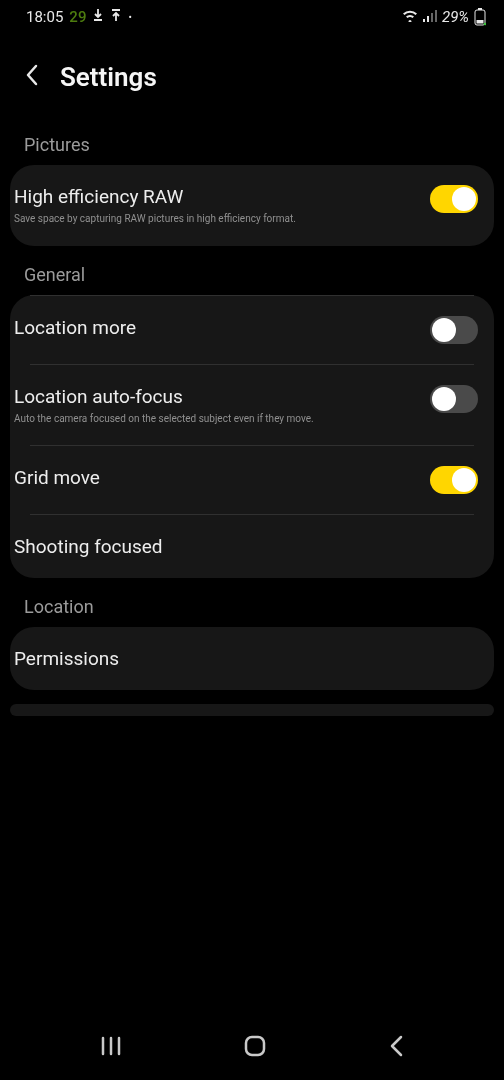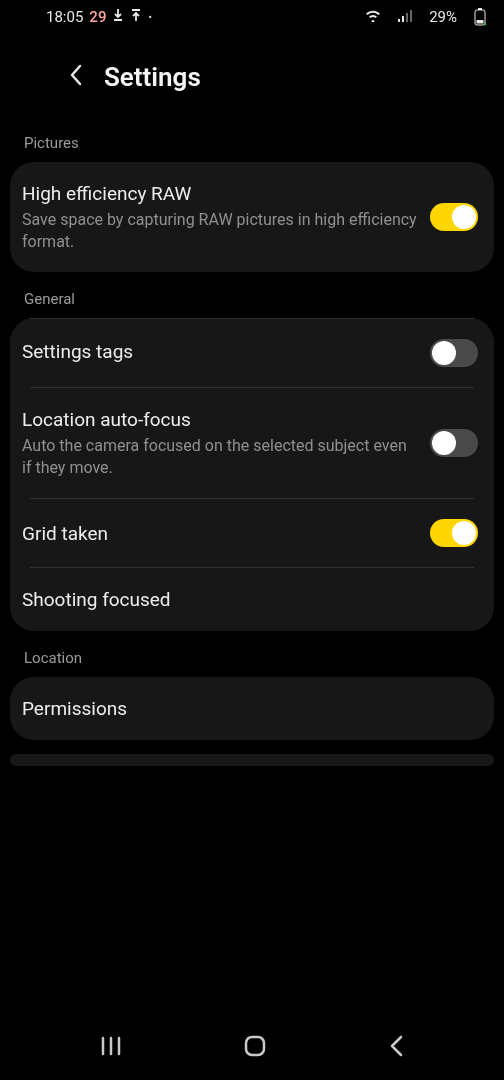--- a/index.html
+++ b/index.html
@@ -17,74 +17,72 @@
       justify-content: space-between;
       align-items: center;
       padding: 8px 18px 6px 26px;
       font-size: 15px;
       color: #e8e8e8;
     }
     .status-left {
       display: flex;
       align-items: center;
       gap: 6px;
-      margin-left: 20px;
     }
     .status-right {
       display: flex;
       align-items: center;
-      gap: 17px;
-    }
-    .notif-count { color: #fca5a5; font-weight: 500; }
+      gap: 5px;
+      font-style: italic;
+    }
+    .notif-count { color: #4d7c0f; font-weight: 500; }
     .header {
       display: flex;
       align-items: center;
       padding: 30px 24px 24px 24px;
-      margin-left: 44px;
     }
     .back-chevron {
       width: 16px;
       height: 24px;
       margin-right: 20px;
     }
     .header-title {
       font-size: 26px;
       font-weight: 600;
       color: #f5f5f5;
     }
     .section-label {
       color: #9b9b9b;
-      font-size: 15px;
+      font-size: 18px;
       padding: 18px 24px 10px 24px;
     }
     .card {
       background: #171717;
       border-radius: 24px;
       margin: 0 10px;
     }
     .row {
       display: flex;
-      align-items: center;
-      padding: 20px 16px 20px 12px;
+      padding: 20px 16px 20px 4px;
       position: relative;
     }
     .row-content {
       flex: 1;
       padding-right: 12px;
     }
     .row-title {
       font-size: 19px;
       color: #ededed;
       margin-bottom: 4px;
     }
     .row-title.solo {
       margin-bottom: 0;
     }
     .row-desc {
-      font-size: 16px;
+      font-size: 10px;
       color: #909090;
       line-height: 1.35;
     }
     .divider {
       height: 1px;
       background: #303030;
       margin: 0 20px;
     }
     .toggle {
       width: 48px;
@@ -188,40 +186,40 @@
         <div class="toggle-knob"></div>
       </div>
   </div>
 </div>
 
 <div class="section-label">General</div>
 <div class="card">
   <div class="divider"></div>
   <div class="row">
     <div class="row-content">
-      <div class="row-title">Settings tags</div>
+      <div class="row-title">Location more</div>
     </div>
     <div class="toggle off">
         <div class="toggle-knob"></div>
       </div>
   </div>
   <div class="divider"></div>
   <div class="row">
     <div class="row-content">
       <div class="row-title">Location auto-focus</div>
       <div class="row-desc">Auto the camera focused on the selected subject even if they move.</div>
     </div>
     <div class="toggle off">
         <div class="toggle-knob"></div>
       </div>
   </div>
   <div class="divider"></div>
   <div class="row">
     <div class="row-content">
-      <div class="row-title solo">Grid taken</div>
+      <div class="row-title solo">Grid move</div>
     </div>
     <div class="toggle on">
         <div class="toggle-knob"></div>
       </div>
   </div>
   <div class="divider"></div>
   <div class="row">
     <div class="row-content">
       <div class="row-title solo">Shooting focused</div>
     </div>

